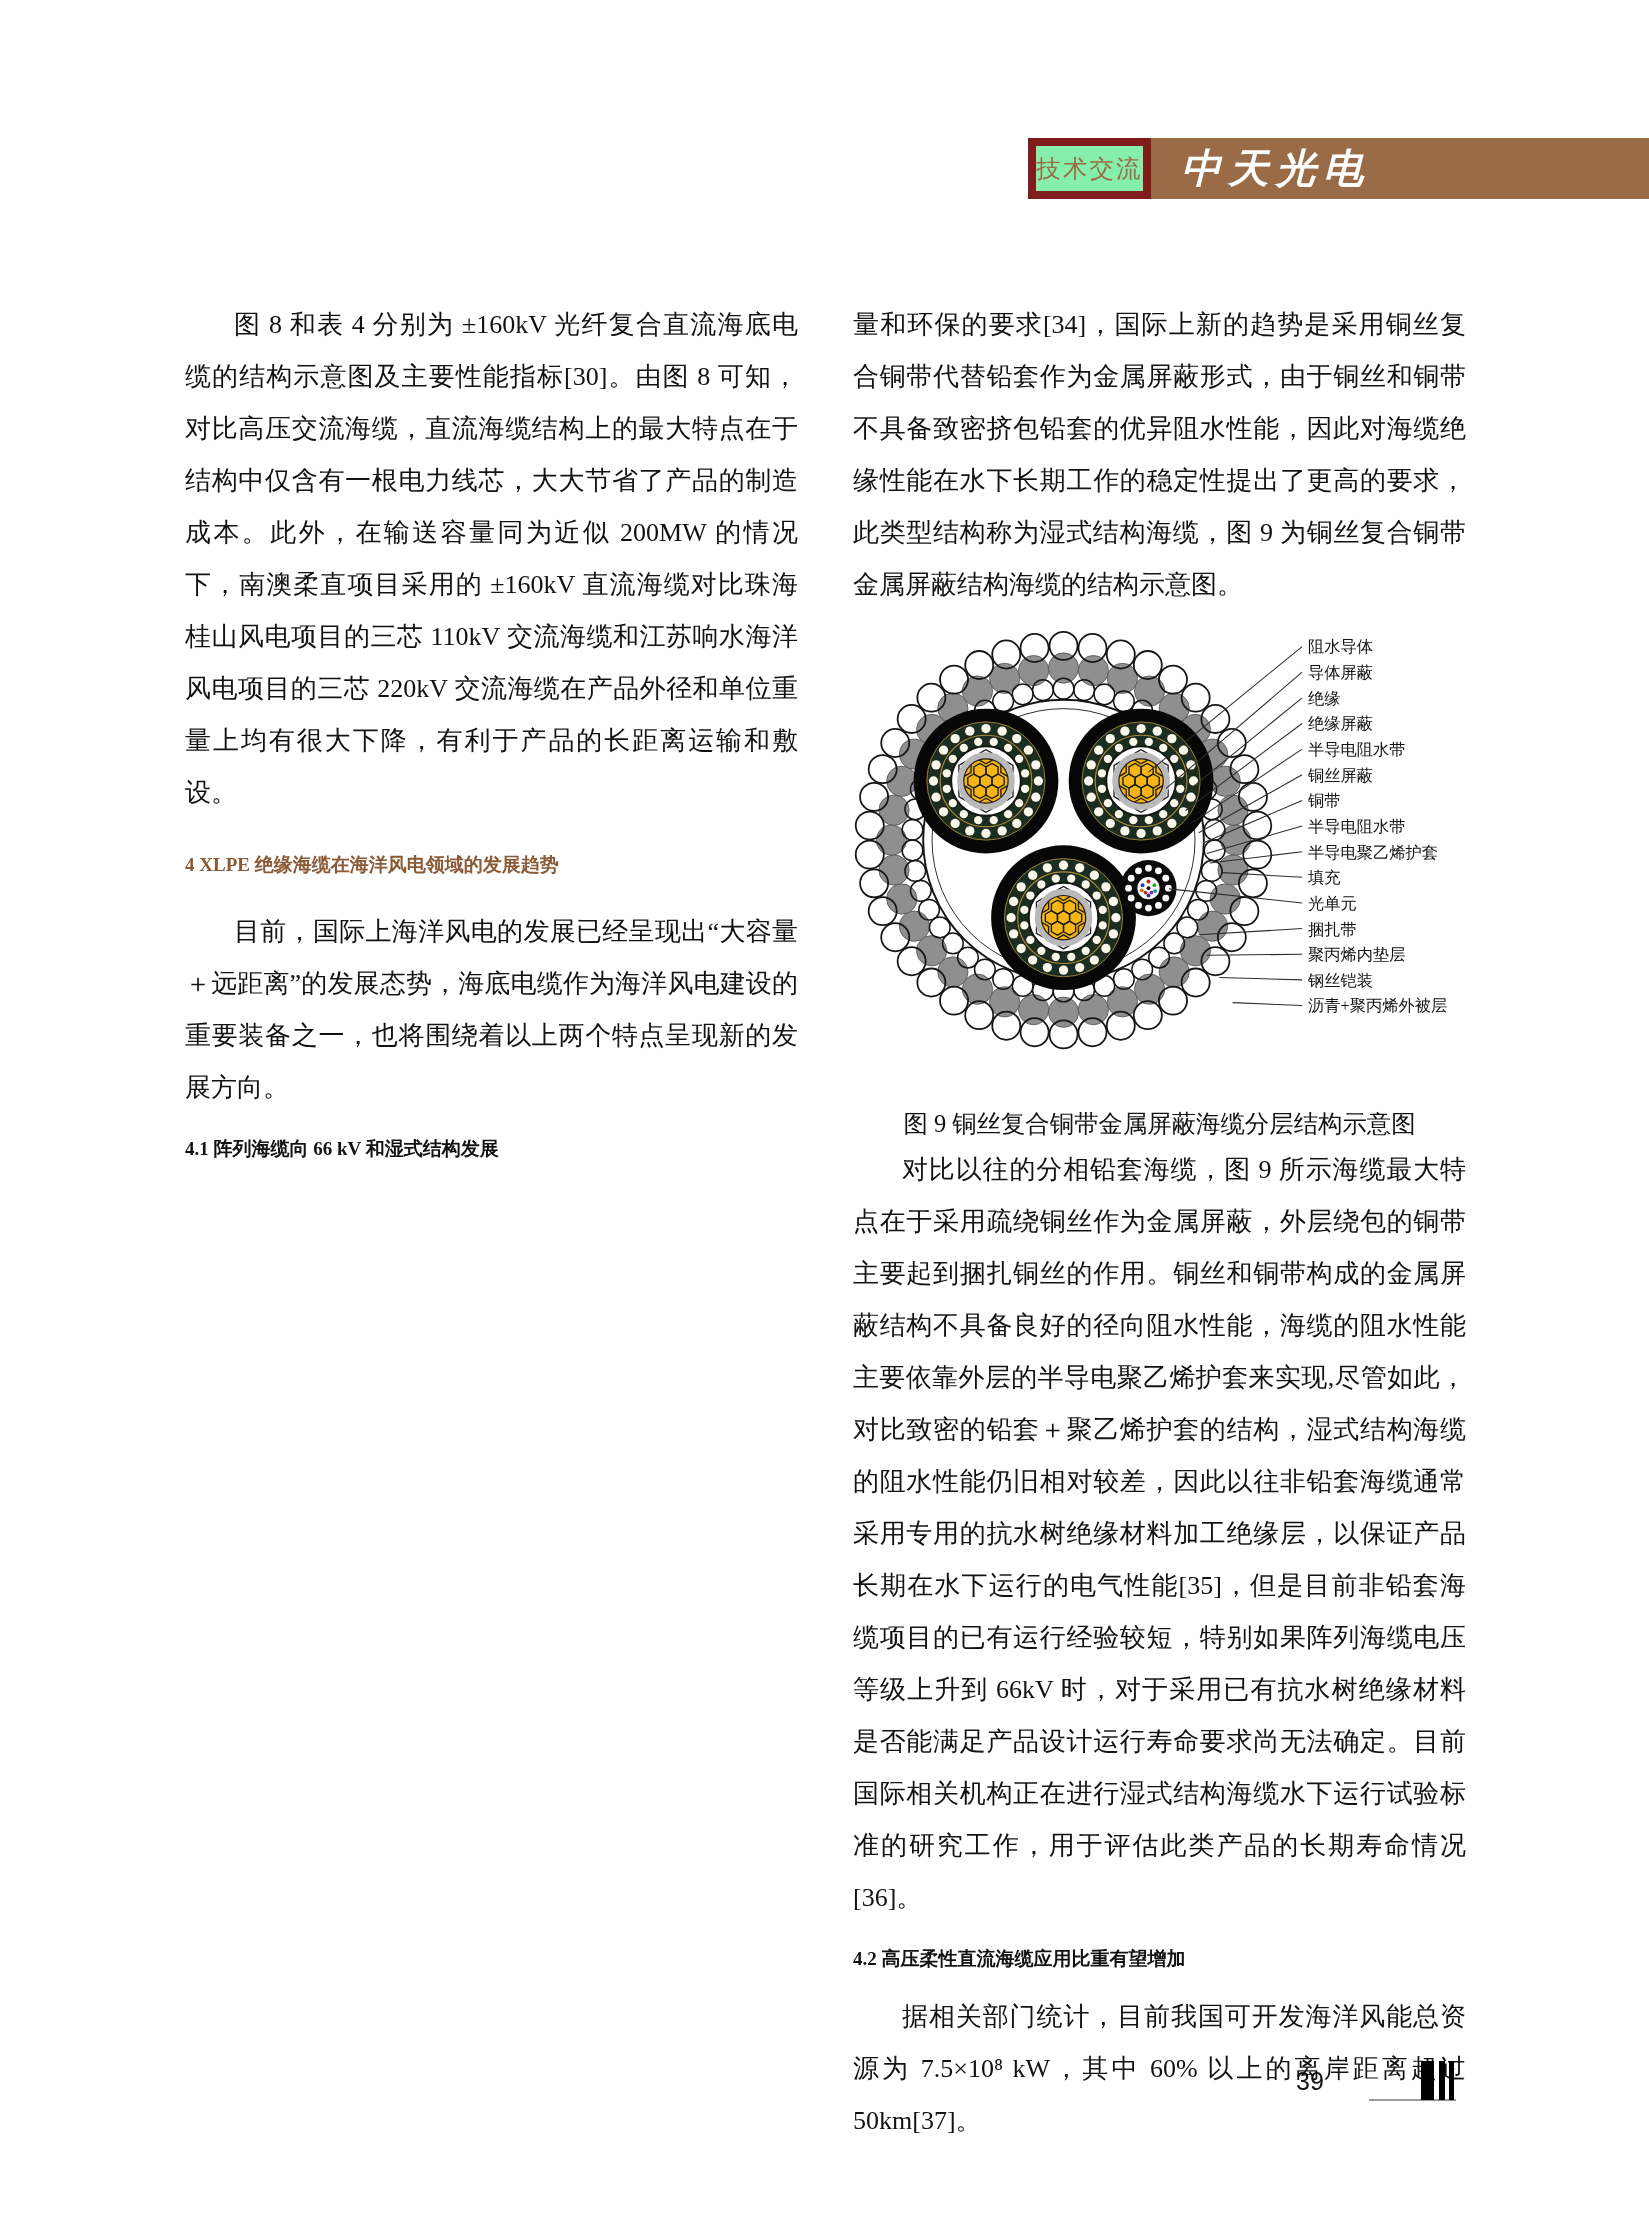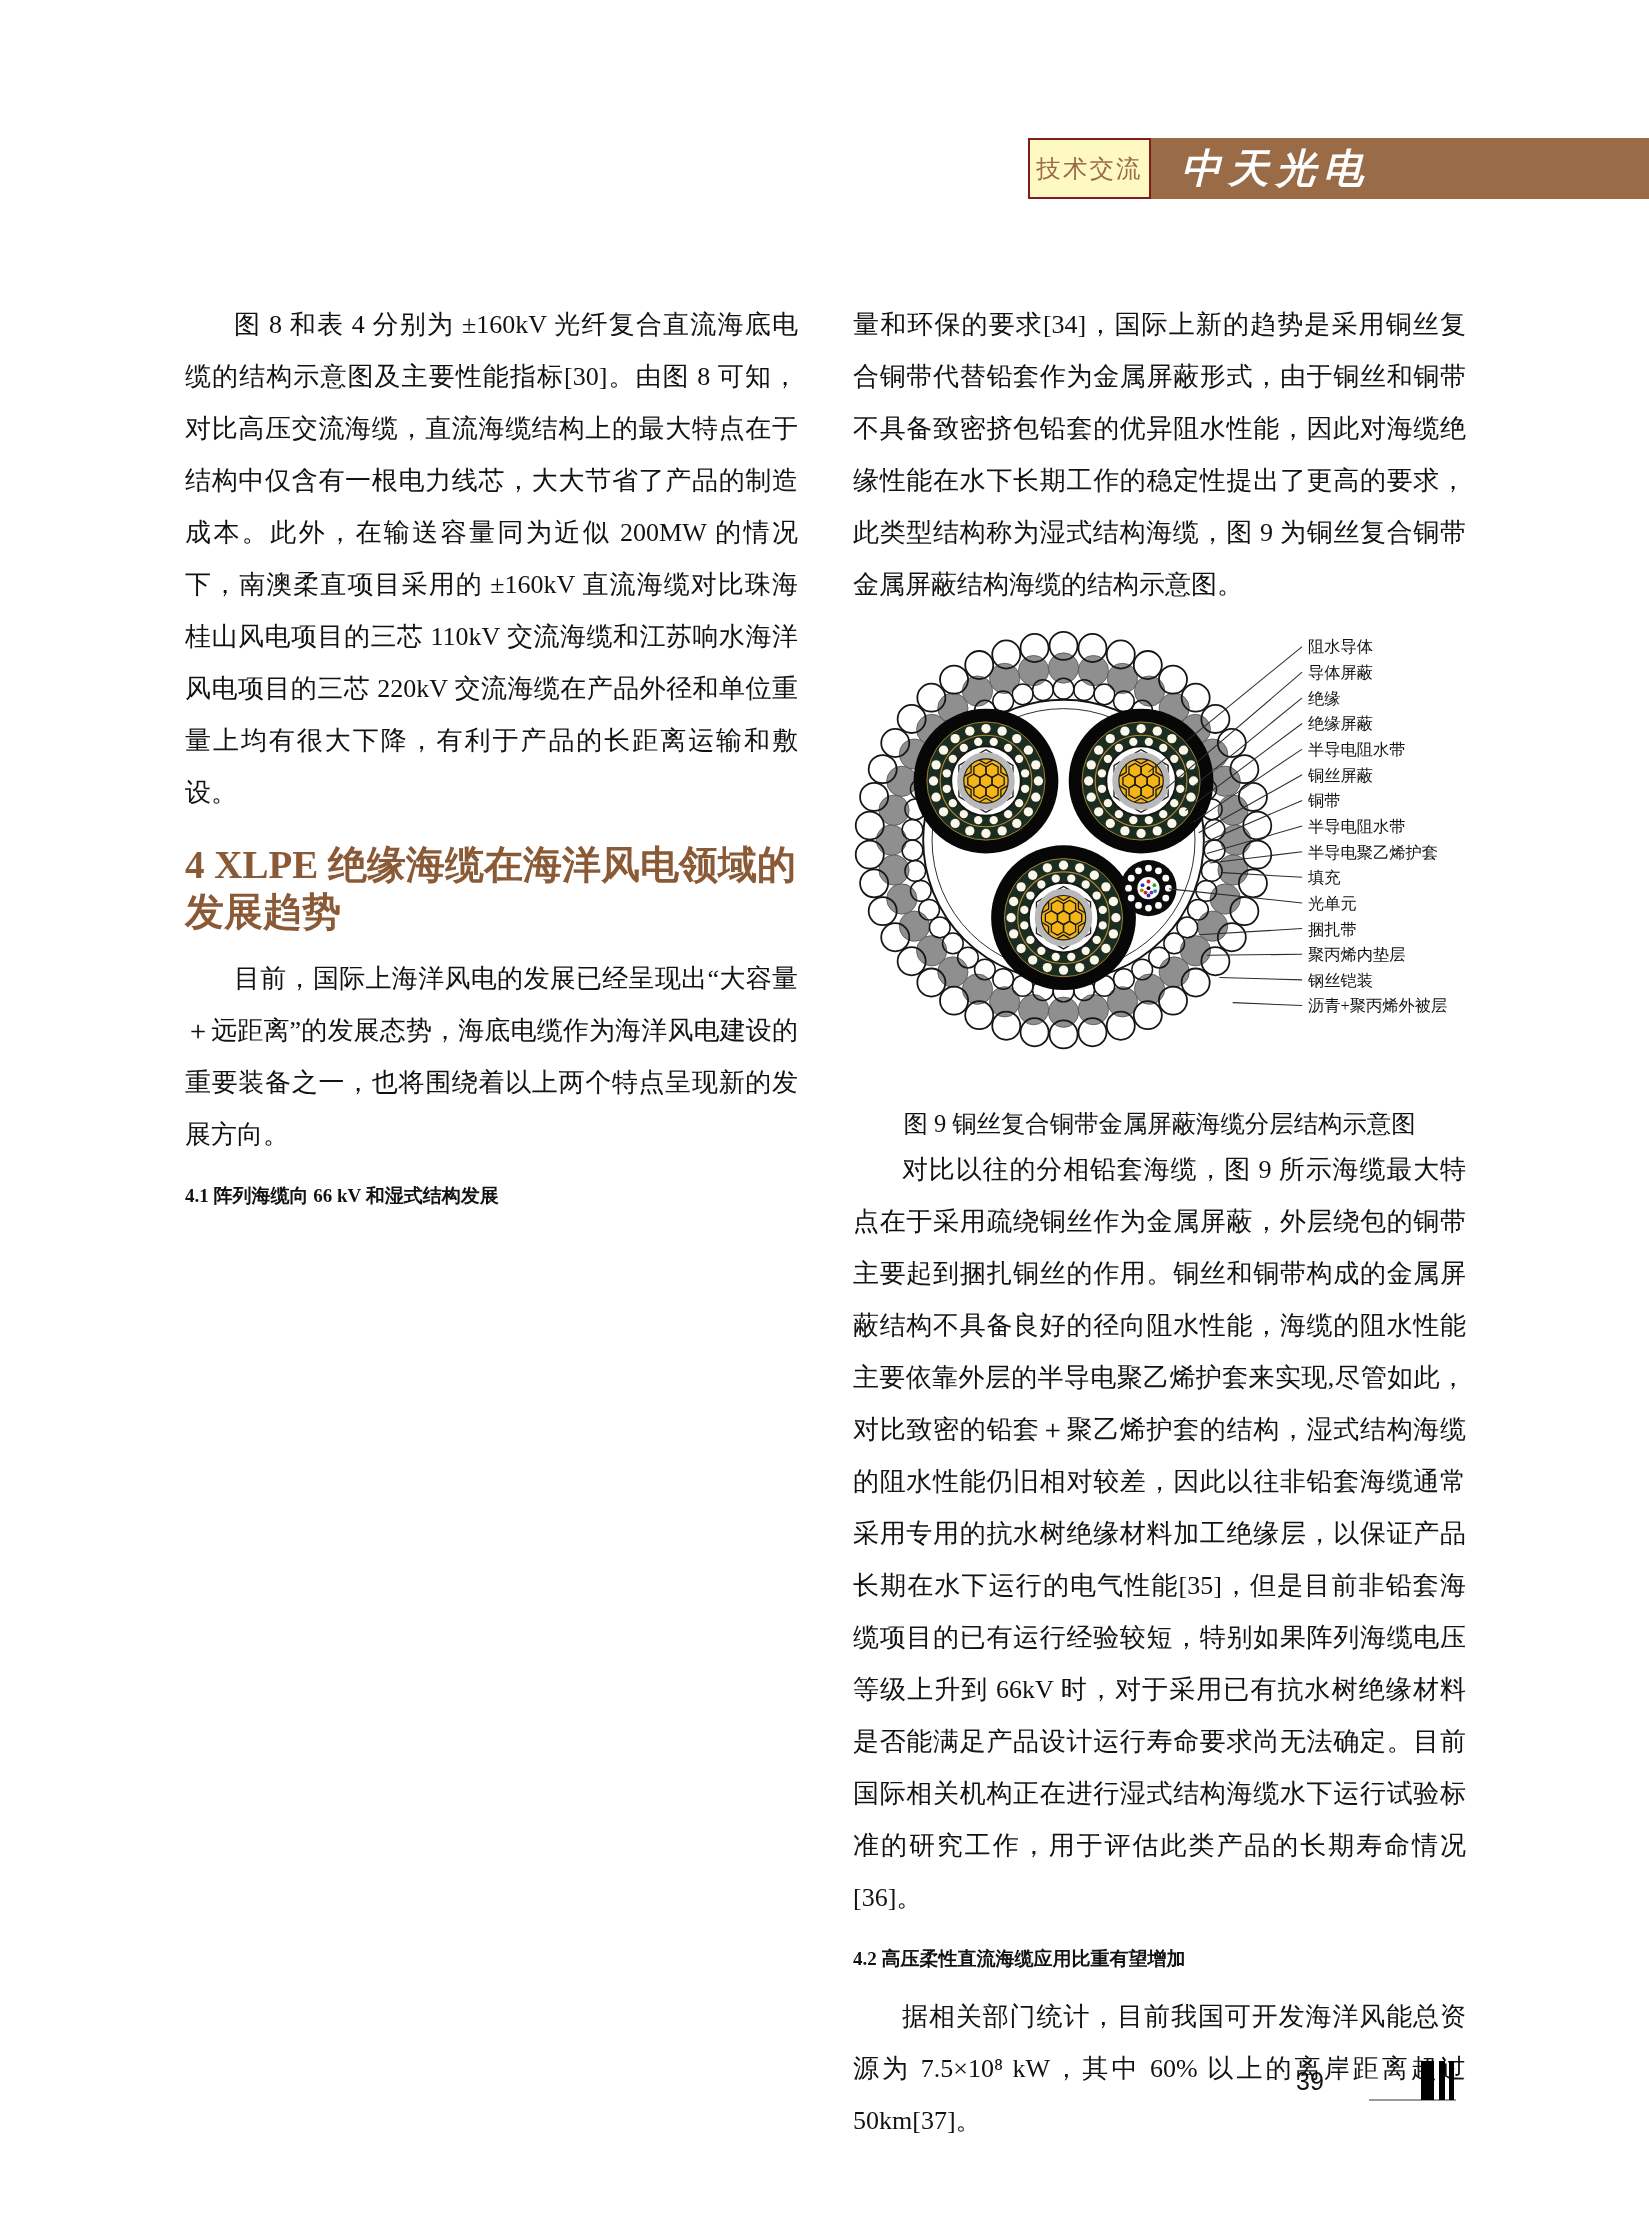--- a/index.html
+++ b/index.html
@@ -1,31 +1,31 @@
 <!DOCTYPE html>
 <html style="font-size:11.8px"><head>
 <meta charset="utf-8">
 <style>
   html,body{margin:0;padding:0;background:#e8e8e8;}
   .page{position:relative;width:1649px;height:2239px;background:#ffffff;overflow:hidden;
         font-family:"Liberation Serif","DejaVu Serif",serif;color:#121212;}
   
   .header-bar{position:absolute;left:1028px;top:138px;width:621px;height:61px;background:#9a6b47;}
-  .badge-box{position:absolute;left:1028px;top:138px;width:123px;height:61px;background:#fef9c3;
-             border:2px solid #7f1d1d;box-sizing:border-box;display:flex;align-items:center;justify-content:center;}
+  .badge-box{position:absolute;left:1028px;top:138px;width:123px;height:61px;background:#86efac;
+             border:8px solid #7f1d1d;box-sizing:border-box;display:flex;align-items:center;justify-content:center;}
   .badge-box span{font-family:"Liberation Sans","DejaVu Sans",sans-serif;font-size:24.4px;color:#9a6b47;letter-spacing:2.2px;}
   .logo{position:absolute;left:1181px;top:142px;width:222px;height:53px;display:flex;align-items:center;}
   .logo span{font-size:40px;font-weight:700;color:#ffffff;letter-spacing:7.4px;font-style:italic;}
   
   .col{position:absolute;top:299px;width:613px;}
   .col-left{left:185px;}
   .col-right{left:853px;}
   .body{font-size:26px;line-height:52px;text-align:justify;margin:0;}
   .indent{text-indent:49px;}
-  h2.section{color:#8a5a36;font-size:39px;line-height:47px;margin:22px 0 17.7px;font-weight:700;}
+  h2.section{color:#8a5a36;font-size:19px;line-height:47px;margin:22px 0 17.7px;font-weight:700;}
   h3.subsection{font-size:19px;line-height:52px;margin:8.9px 0 5.9px;font-weight:700;}
   figure{margin:0;}
   figcaption{text-align:center;font-size:24.4px;line-height:41px;margin-top:19px;}
   .fig-svg{display:block;}
   .fig-label{font-size:22px;fill:#111;}
   
   .page-rule{position:absolute;left:1369px;top:2099px;width:87px;height:2.2px;background:#9a9a9a;}
   .page-num{position:absolute;left:1296px;top:2067px;font-family:"Liberation Sans","DejaVu Sans",sans-serif;
             font-size:25px;color:#111;}
   .bar{position:absolute;top:2061px;background:#000;height:39px;}

